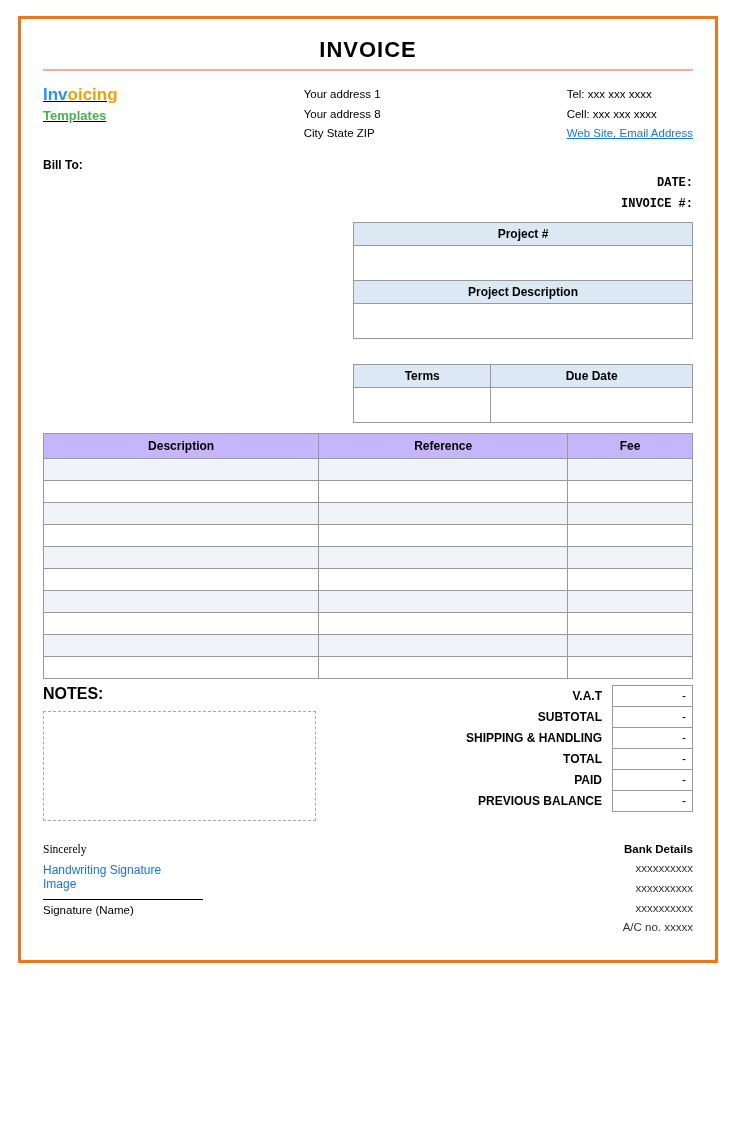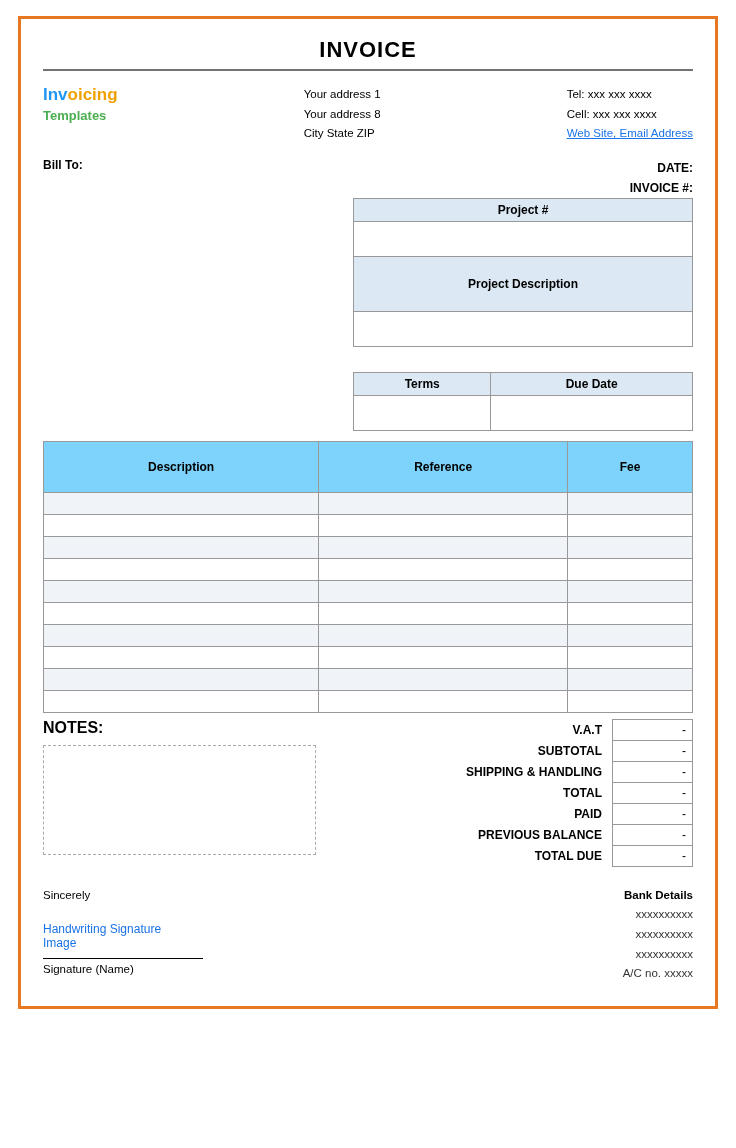--- a/index.html
+++ b/index.html
@@ -17,34 +17,35 @@
       margin: 16px auto;
       border: 3px solid #e87722;
       padding: 18px 22px 22px 22px;
       background: #fff;
     }
     
     .invoice-title {
       text-align: center;
       font-size: 22px;
       font-weight: bold;
-      border-bottom: 2px solid #737373;
+      border-bottom: 2px solid #fca5a5;
       padding-bottom: 6px;
       margin-bottom: 14px;
       letter-spacing: 1px;
     }
     
     .header-row {
       display: flex;
       justify-content: space-between;
       margin-bottom: 14px;
     }
     .logo {
       font-size: 17px;
       font-weight: bold;
+      text-decoration: underline;
     }
     .logo span.inv { color: #2196F3; }
     .logo span.oicing { color: #f0a000; }
     .logo span.templates { color: #4caf50; font-size: 13px; }
     .header-address {
       font-size: 11.5px;
       line-height: 1.7;
       text-align: left;
     }
     .header-contact {
@@ -53,31 +54,33 @@
       text-align: left;
     }
     .header-contact a {
       color: #1a73e8;
       text-decoration: underline;
     }
     
     .bill-date-row {
       display: flex;
       justify-content: space-between;
+      margin-bottom: 8px;
+      flex-direction: column;
     }
     .bill-to {
       font-size: 12px;
       font-weight: bold;
     }
     .date-invoice {
       font-size: 12px;
       text-align: right;
       line-height: 1.7;
     }
-    .date-invoice span { font-weight: bold; }
+    .date-invoice span { font-weight: bold; font-family: Liberation Mono, monospace; }
     
     .right-section {
       display: flex;
       flex-direction: column;
       align-items: flex-end;
       margin-bottom: 10px;
     }
     .project-table {
       width: 340px;
       border-collapse: collapse;
@@ -113,23 +116,23 @@
       padding: 10px 8px;
     }
     
     .main-table {
       width: 100%;
       border-collapse: collapse;
       font-size: 12px;
       margin-bottom: 6px;
     }
     .main-table th {
-      background: #7dd3fc;
-      border: 1px solid #999;
-      padding: 18px 8px;
+      background: #c4b5fd;
+      border: 1px solid #999;
+      padding: 5px 8px;
       font-weight: bold;
       text-align: center;
     }
     .main-table td {
       border: 1px solid #999;
       padding: 0;
       height: 22px;
     }
     .main-table tr:nth-child(odd) td { background: #f0f4f8; }
     .main-table tr:nth-child(even) td { background: #fff; }
@@ -175,21 +178,21 @@
     
     .footer-row {
       display: flex;
       justify-content: space-between;
       margin-top: 22px;
       font-size: 11.5px;
     }
     .sincerely-col {
       width: 48%;
     }
-    .sincerely-label { margin-bottom: 21px; }
+    .sincerely-label { margin-bottom: 8px; font-family: Liberation Serif, serif; }
     .signature-image {
       color: #1a73e8;
       font-size: 12px;
       margin-bottom: 8px;
     }
     .signature-line {
       border-top: 1px solid #000;
       width: 160px;
       margin-bottom: 4px;
     }
@@ -240,21 +243,21 @@
       <thead>
         <tr>
           <th>Project #</th>
         </tr>
       </thead>
       <tbody>
         <tr>
           <td>&nbsp;</td>
         </tr>
         <tr>
-          <td style="background:#dce9f5; font-weight:bold; border:1px solid #999; padding:20px 8px;">Project Description</td>
+          <td style="background:#dce9f5; font-weight:bold; border:1px solid #999; padding:4px 8px;">Project Description</td>
         </tr>
         <tr>
           <td style="height:24px;">&nbsp;</td>
         </tr>
       </tbody>
     </table>
     <table class="terms-table">
       <thead>
         <tr>
           <th>Terms</th>
@@ -354,24 +357,20 @@
         <tr>
           <td>TOTAL</td>
           <td>-</td>
         </tr>
         <tr>
           <td>PAID</td>
           <td>-</td>
         </tr>
         <tr>
           <td>PREVIOUS BALANCE</td>
-          <td>-</td>
-        </tr>
-        <tr>
-          <td>TOTAL DUE</td>
           <td>-</td>
         </tr>
       </tbody>
     </table>
   </div>
 
   <div class="footer-row">
     <div class="sincerely-col">
       <div class="sincerely-label">Sincerely</div>
       <div class="signature-image">Handwriting Signature<br>Image</div>

